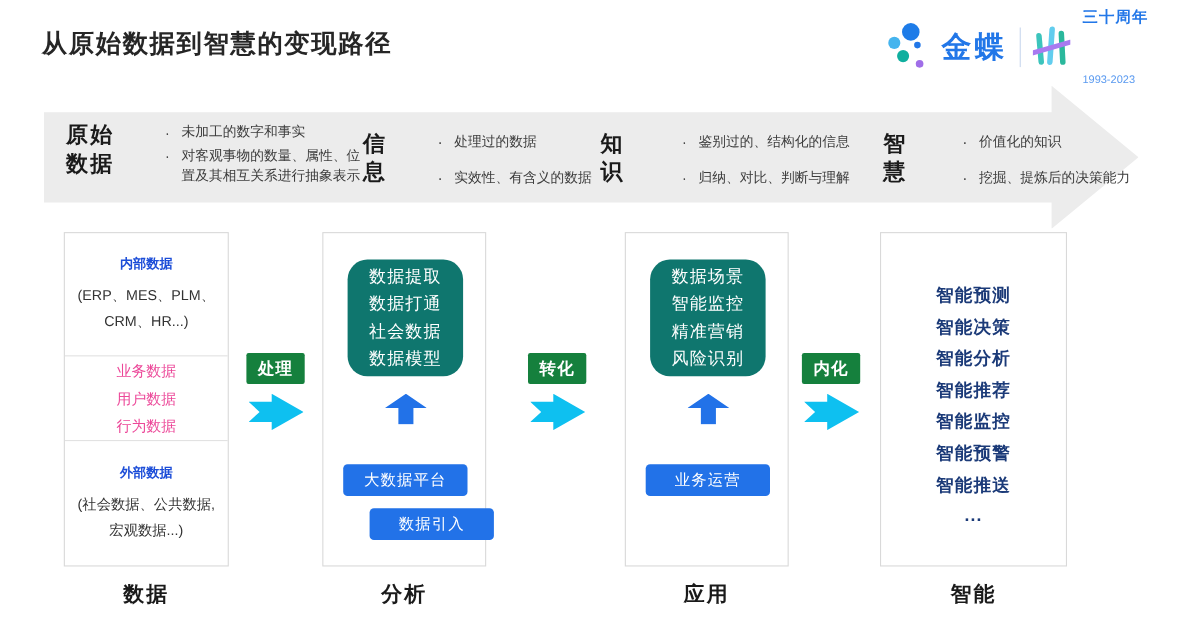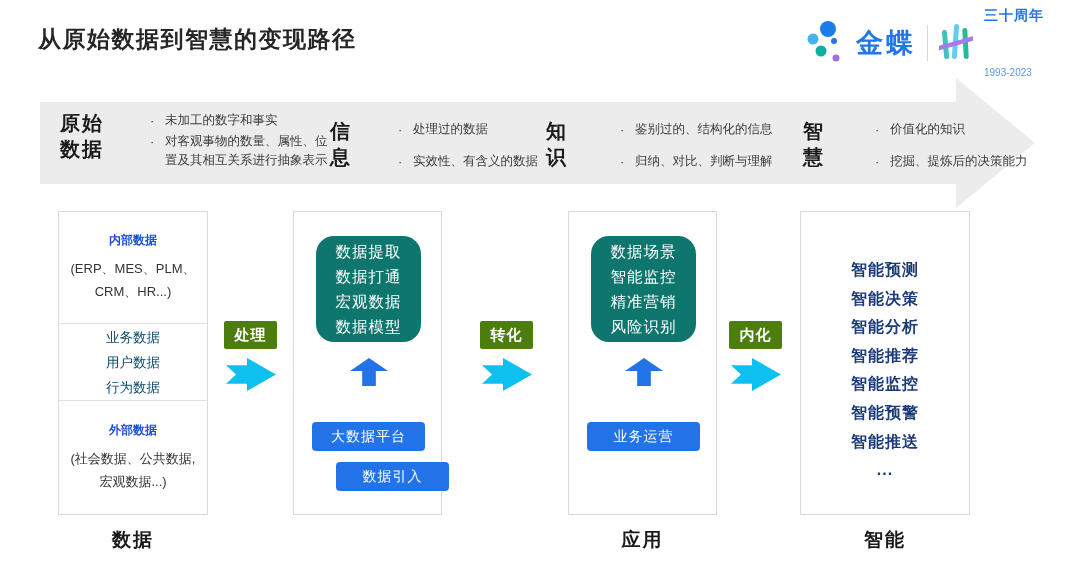--- a/index.html
+++ b/index.html
@@ -38,42 +38,42 @@
   .footer-label { position:absolute; top:527px; font-size:19px; font-weight:bold;
     color:#1a1a1a; text-align:center; letter-spacing:2px; }
 
   
   .sec { display:flex; flex-direction:column; justify-content:center; align-items:center;
     text-align:center; }
   .sec1 { height:111px; } .sec2 { height:78px; border-top:1px solid #e2e2e2;
     border-bottom:1px solid #e2e2e2; } .sec3 { height:113px; }
   .sec-title { font-size:12px; font-weight:bold; color:#1d4ed8; margin-bottom:8px; }
   .sec-sub { font-size:13px; color:#333; line-height:23px; width:140px; }
-  .gray-item { font-size:13.5px; color:#0c4a6e; line-height:25px; }
+  .gray-item { font-size:13.5px; color:#ec4899; line-height:25px; }
 
   
   .big-blue { position:absolute; left:22px; top:24px; width:105px; height:106px;
     background:#0f766e; border-radius:18px; color:#fff; font-size:15.5px; line-height:25px;
     display:flex; flex-direction:column; justify-content:center; align-items:center;
     letter-spacing:1px; }
   .up-arrow { position:absolute; left:56px; top:146px; width:38px; height:28px;
     background:#2272e8;
     clip-path:polygon(50% 0,100% 46%,68% 46%,68% 100%,32% 100%,32% 46%,0 46%); }
   .blue-btn { position:absolute; left:18px; width:113px; height:29px; background:#2272e8;
     border-radius:4px; color:#fff; font-size:14px; display:flex; align-items:center;
     justify-content:center; letter-spacing:1px; }
   .btn1 { top:210px; } .btn2 { top:250px;margin-left:24px; }
 
   
   .intel-list { padding-top:44px; display:flex; flex-direction:column; align-items:center; }
   .intel-item { font-size:16px; font-weight:bold; color:#1b3a78; line-height:28.6px;
     letter-spacing:1px;text-align:center; }
 
   
-  .conn-label { position:absolute; top:321px; width:53px; height:28px; background:#4d7c0f;
+  .conn-label { position:absolute; top:321px; width:53px; height:28px; background:#15803d;
     border-radius:2px; color:#fff; font-size:15px; font-weight:bold; display:flex;
     align-items:center; justify-content:center; letter-spacing:1px; }
   .conn-arrow { position:absolute; top:358px; width:50px; height:33px; background:#0ec0f0;
     clip-path:polygon(0 22%,42% 22%,42% 0,100% 50%,42% 100%,42% 78%,0 78%,20% 50%); }
 </style>
 </head>
 <body>
 
 <div class="canvas">
 
@@ -187,21 +187,21 @@
     </div>
   </div>
 
   <div class="conn-label" style="left:224px;">处理</div>
   <div class="conn-arrow" style="left:226px;"></div>
 
   <div class="col-box" style="left:293px; width:149px;">
     <div class="big-blue">
       <div>数据提取</div>
       <div>数据打通</div>
-      <div>宏观数据</div>
+      <div>社会数据</div>
       <div>数据模型</div>
     </div>
     <div class="up-arrow"></div>
     <div class="blue-btn btn1">大数据平台</div>
     <div class="blue-btn btn2">数据引入</div>
   </div>
 
   <div class="conn-label" style="left:480px;">转化</div>
   <div class="conn-arrow" style="left:482px;"></div>
 
@@ -226,16 +226,17 @@
       <div class="intel-item">智能分析</div>
       <div class="intel-item">智能推荐</div>
       <div class="intel-item">智能监控</div>
       <div class="intel-item">智能预警</div>
       <div class="intel-item">智能推送</div>
       <div class="intel-item">...</div>
     </div>
   </div>
 
   <div class="footer-label" style="left:58px; width:150px;">数据</div>
+  <div class="footer-label" style="left:293px; width:149px;">分析</div>
   <div class="footer-label" style="left:568px; width:149px;">应用</div>
   <div class="footer-label" style="left:800px; width:170px;">智能</div>
 
 </div>
 
 </body></html>

